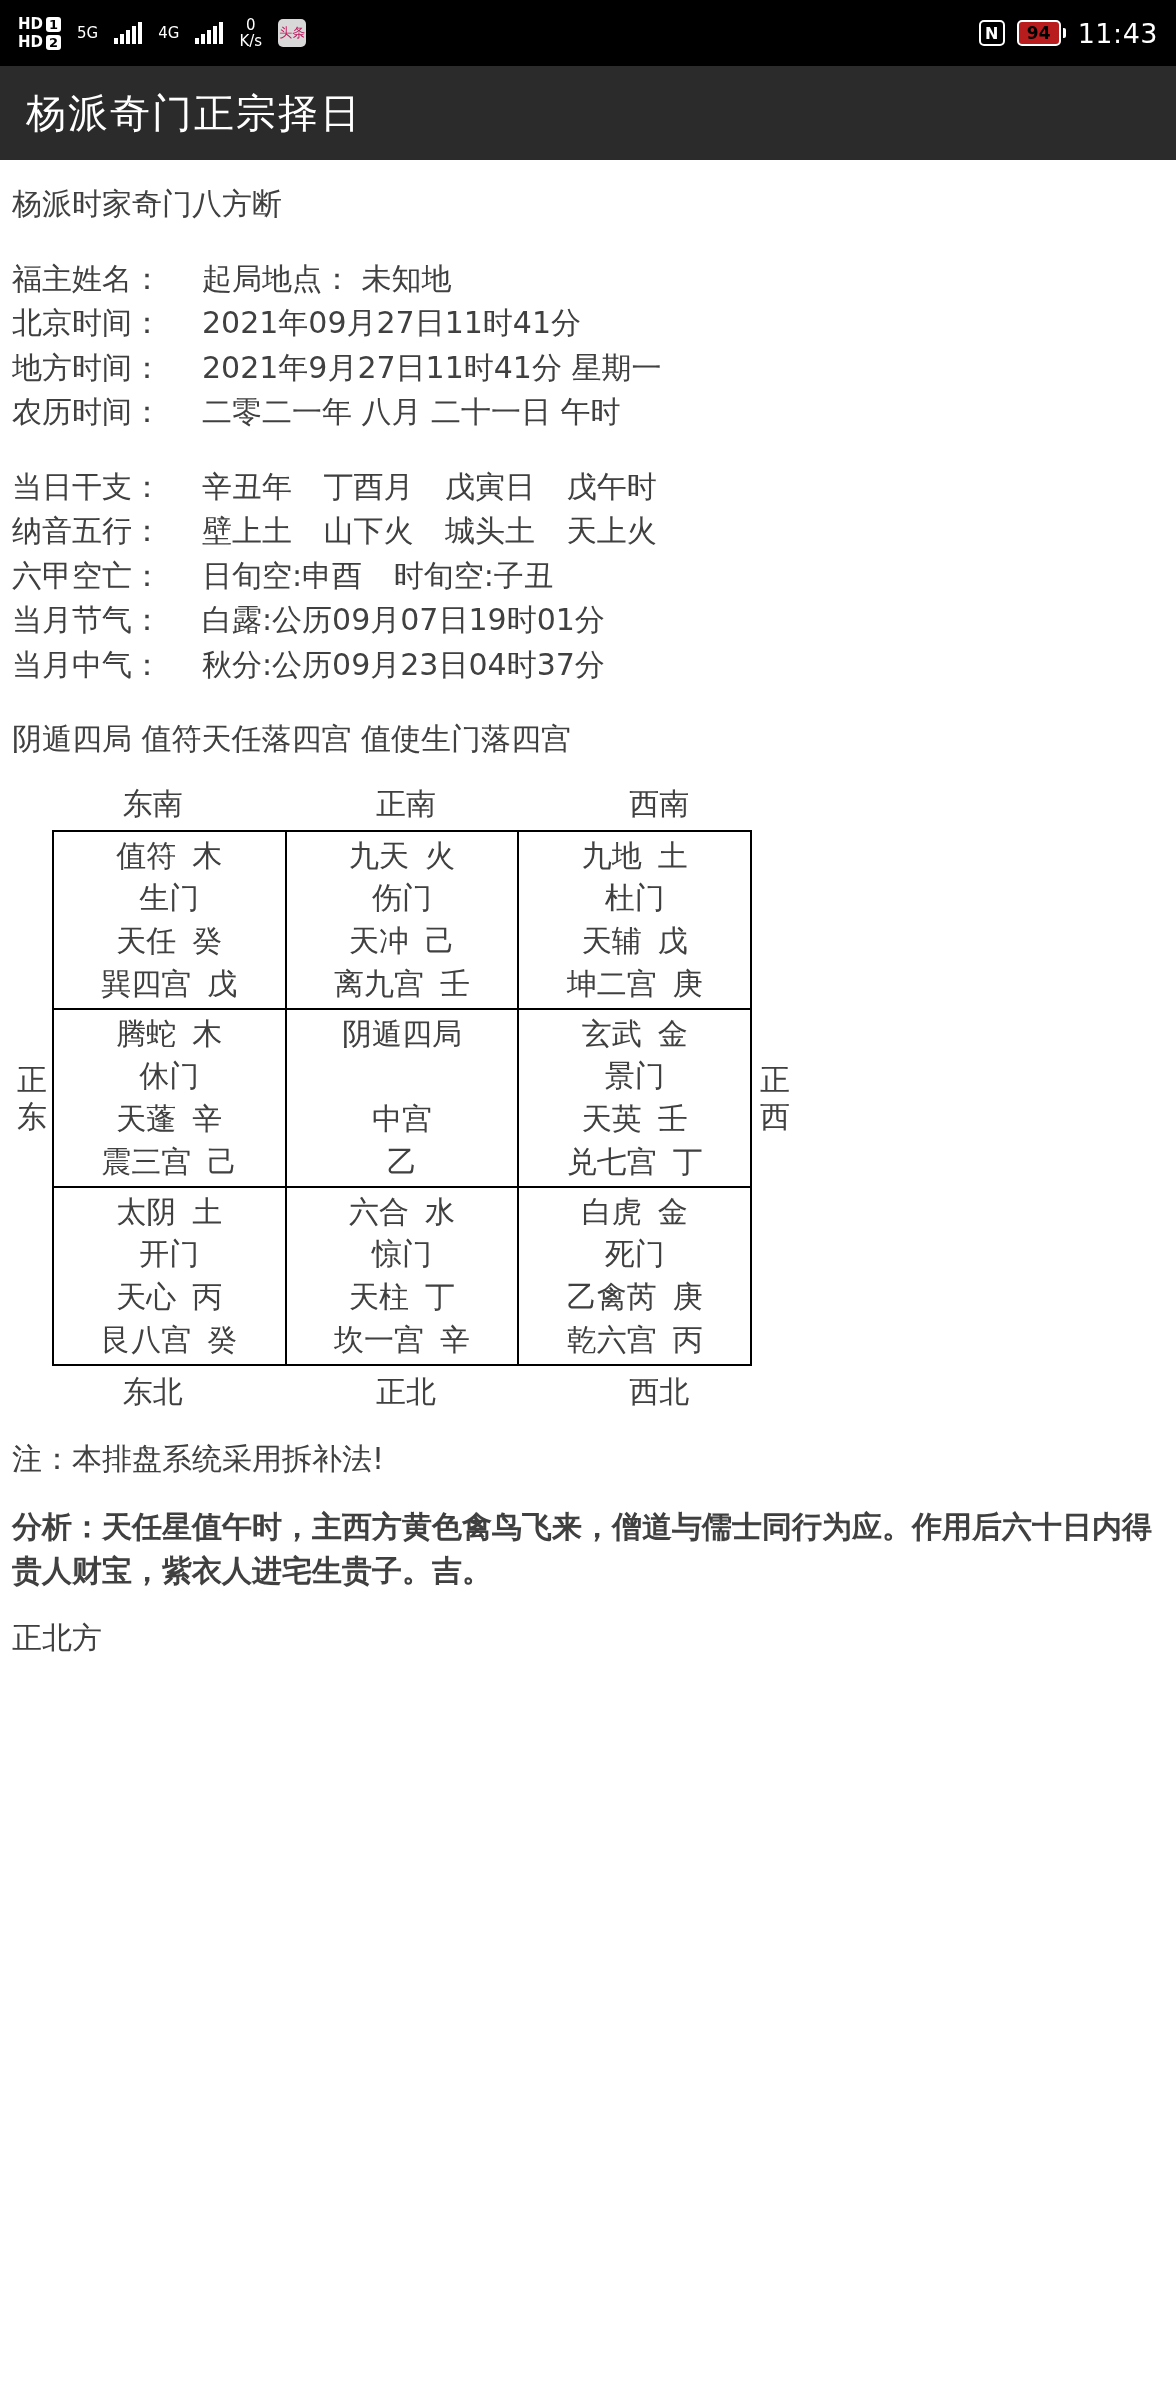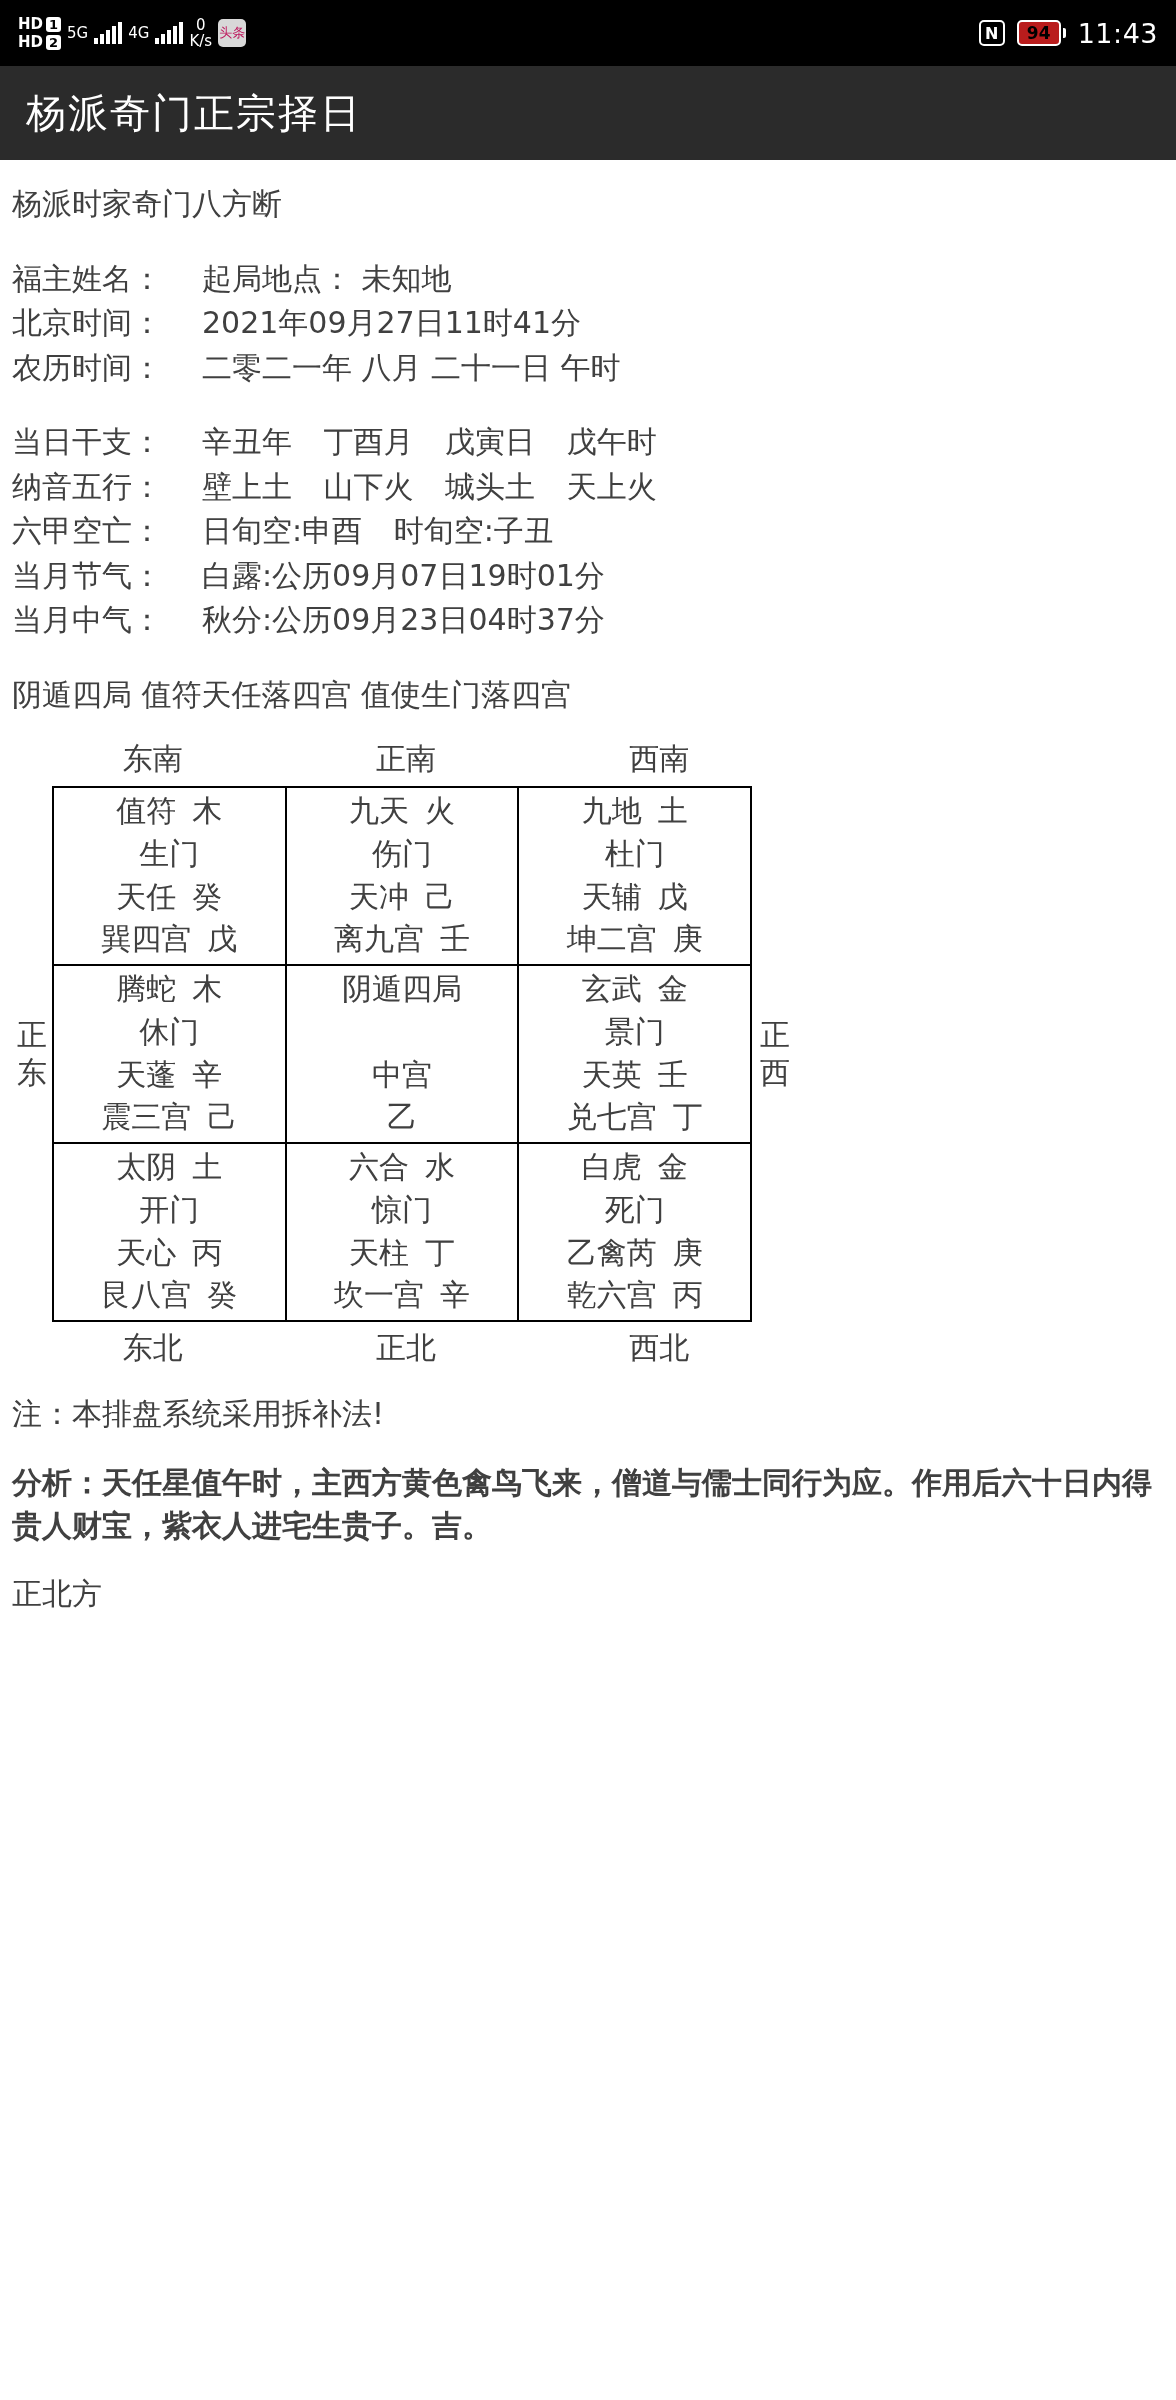--- a/index.html
+++ b/index.html
@@ -14,21 +14,21 @@
   
   .statusbar {
     height: 66px;
     background: #000000;
     color: #ffffff;
     display: flex;
     align-items: center;
     padding: 0 18px;
     font-size: 22px;
   }
-  .sb-left { display: flex; align-items: center; gap: 6px; flex: 1; }
+  .sb-left { display: flex; align-items: center; gap: 16px; flex: 1; }
   .sb-right { display: flex; align-items: center; gap: 12px; }
   .hd-stack { display: flex; flex-direction: column; gap: 3px; }
   .hd-chip {
     display: flex; align-items: center; gap: 3px;
     font-size: 15px; font-weight: bold; line-height: 1;
   }
   .hd-num {
     background: #ffffff; color: #000000;
     border-radius: 3px; padding: 0 3px;
     font-size: 13px; line-height: 15px;
@@ -210,20 +210,24 @@
 
   <div class="kv">
     <div class="k">福主姓名：</div>
     <div class="v">起局地点：  未知地</div>
   </div>
   <div class="kv">
     <div class="k">北京时间：</div>
     <div class="v">2021年09月27日11时41分</div>
   </div>
   <div class="kv">
+    <div class="k">地方时间：</div>
+    <div class="v">2021年9月27日11时41分 星期一</div>
+  </div>
+  <div class="kv">
     <div class="k">农历时间：</div>
     <div class="v">二零二一年 八月 二十一日 午时</div>
   </div>
 
   <div class="gap"></div>
 
   <div class="kv">
     <div class="k">当日干支：</div>
     <div class="v">
       <span>辛丑年</span>

